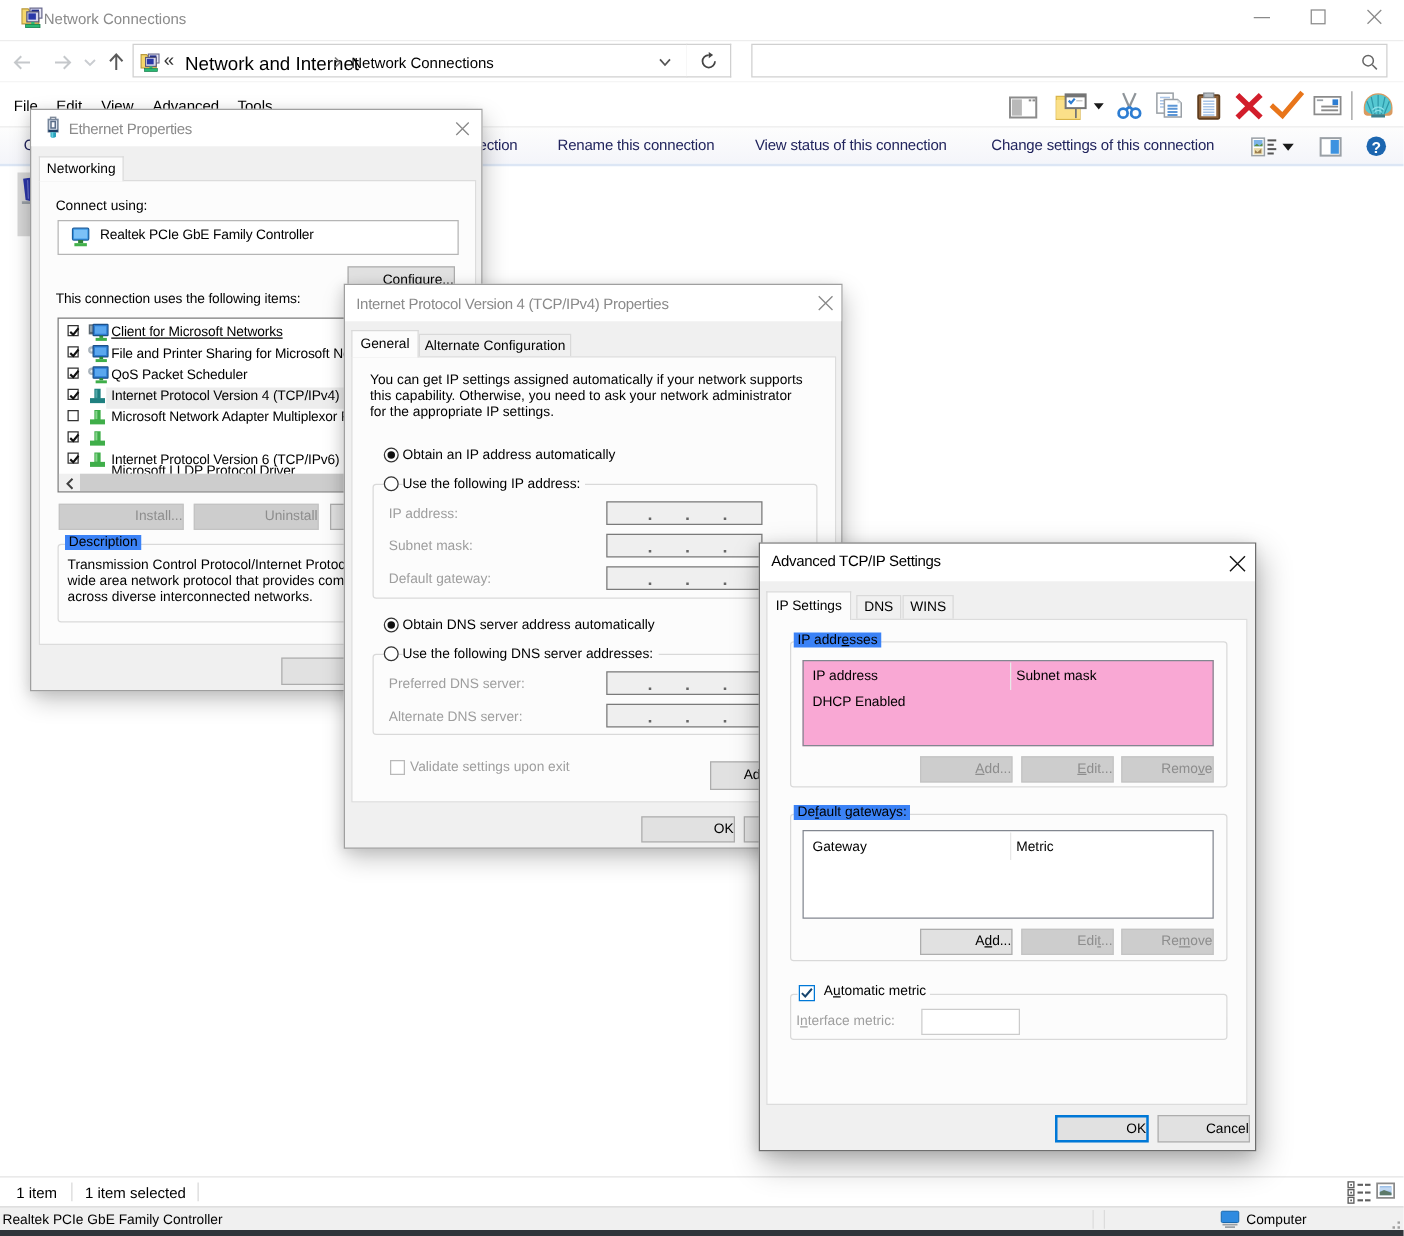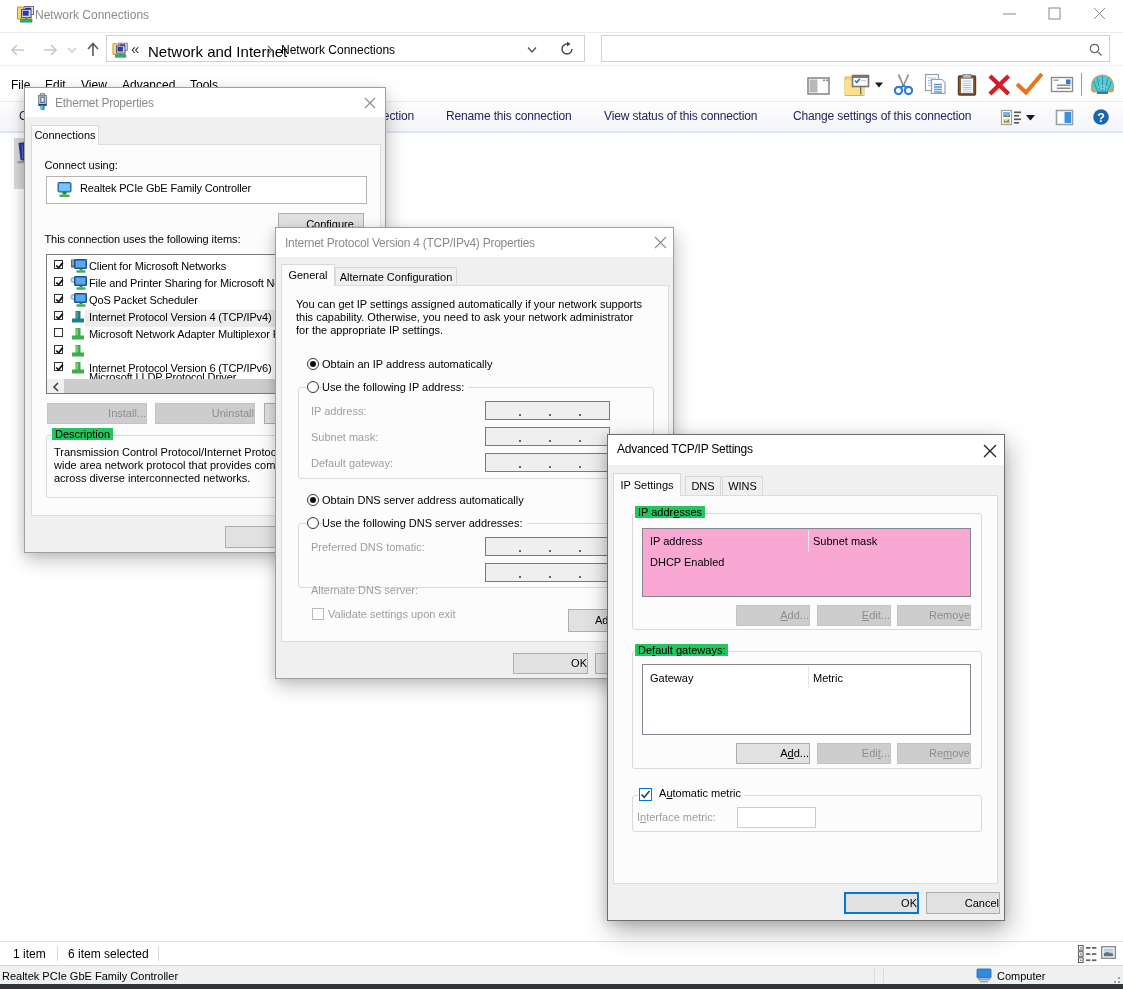--- a/index.html
+++ b/index.html
@@ -10,21 +10,21 @@
 .dlg { position:absolute; background:#f0f0f0; border:1px solid #9f9f9f; box-shadow:2px 8px 18px rgba(0,0,0,0.22), -2px 2px 9px rgba(0,0,0,0.09); font-size:11px; }
 .dtitle { position:absolute; left:0; top:0; right:0; height:29px; background:#fff; }
 .ttext { position:absolute; top:8px; font-size:12px; letter-spacing:-0.25px; }
 .gray { color:#8b8b8b; }
 .tabpage { position:absolute; background:#fcfcfc; border:1px solid #dcdcdc; }
 .tab { position:absolute; border:1px solid #d9d9d9; background:#f0f0f0; text-align:center; font-size:11px; white-space:nowrap; }
 .tabsel { background:#fcfcfc; border-bottom:none; z-index:3; }
 .btn { position:absolute; background:#e1e1e1; border:1px solid #adadad; font-size:11px; text-align:right; color:#000; }
 .btn.dis { background:#cdcdcd; border-color:#c3c3c3; color:#8d8d8d; }
 .gb { position:absolute; border:1px solid #d9d9d9; border-radius:3px; }
-.gblabel { position:absolute; background:#22c55e; padding:0 3px; font-size:11px; }
+.gblabel { position:absolute; background:#3b82f6; padding:0 3px; font-size:11px; }
 .glabel { color:#9e9e9e; }
 .radio { position:absolute; width:12px; height:12px; border:1px solid #333; border-radius:50%; background:#fff; }
 .radio.sel::after { content:""; position:absolute; left:2px; top:2px; width:6px; height:6px; border-radius:50%; background:#111; }
 .cb { position:absolute; width:12px; height:12px; border:1px solid #333; background:#fff; }
 .cb svg { position:absolute; left:0; top:0; }
 .ipf { position:absolute; width:125px; height:19px; background:#efefef; border:1px solid #7a7a7a; }
 .ipf i { position:absolute; bottom:3px; width:2px; height:2px; background:#666; }
 .lhead { position:absolute; font-size:11px; color:#000; }
 .cmd { position:absolute; top:7px; font-size:12px; color:#21245d; letter-spacing:-0.15px; }
 .sep { position:absolute; width:1px; background:#d9d9d9; }
@@ -223,21 +223,21 @@
 <div class="abs" style="left:14px;top:138px;width:11px;height:51px;background:#d8d8d8;"></div>
 <svg class="abs" style="left:17px;top:142px;" width="8" height="24" viewBox="0 0 8 24">
   <path d="M1.5 1 L8 0 L8 19 L3.5 18 z" fill="#2a35a8"></path>
   <path d="M4.6 2 L5.6 2.2 L6.2 17 L5.2 17 z" fill="#6a74d0"></path>
   <rect x="0.5" y="19" width="7.5" height="2.2" fill="#9aa0a6"></rect>
 </svg>
 
 <div class="abs" style="left:0;top:941px;width:1123px;height:24px;background:#fff;border-top:1px solid #e3e3e3;">
   <div class="abs" style="left:13px;top:5px;">1 item</div>
   <div class="sep" style="left:57px;top:4px;height:15px;"></div>
-  <div class="abs" style="left:68px;top:5px;">6 item selected</div>
+  <div class="abs" style="left:68px;top:5px;">1 item selected</div>
   <div class="sep" style="left:158px;top:4px;height:15px;"></div>
   <div class="abs" id="sb1-icons" style="left:1076px;top:1px;width:45px;height:24px;">
     <svg width="45" height="24" viewBox="0 0 45 24">
       <g fill="none" stroke="#5f5f5f" stroke-width="1.1">
         <rect x="2.5" y="2.5" width="4.6" height="4.6"></rect>
           <rect x="2.5" y="8.7" width="4.6" height="4.6"></rect>
           <rect x="2.5" y="14.9" width="4.6" height="4.6"></rect>
       </g>
       <g fill="#5f5f5f">
         <rect x="4.2" y="4.2" width="1.4" height="1.4"></rect>
@@ -287,21 +287,21 @@
       <rect x="2.7" y="10.8" width="7.6" height="1.8" fill="#1d3f66"></rect>
       <path d="M4.4 12.8 h4.4 v3.6 c-1 1 -3.4 1 -4.4 0 z" fill="#2aa2bc"></path>
       <path d="M5.2 12.8 h1.4 v4.3 h-1.4 z" fill="#62cfe0"></path>
     </svg>
     <div class="ttext gray nw" style="left:30px;">Ethernet Properties</div>
     <svg class="abs" style="left:339px;top:9px;" width="12" height="12" viewBox="0 0 12 12">
       <path d="M1 1 L11 11 M11 1 L1 11" stroke="#8b8b8b" stroke-width="1.1"></path>
     </svg>
   </div>
 
-  <div class="tab tabsel" style="left:6px;top:37px;width:68px;height:20px;line-height:19px;">Connections</div>
+  <div class="tab tabsel" style="left:6px;top:37px;width:68px;height:20px;line-height:19px;">Networking</div>
   <div class="tabpage" style="left:6px;top:56px;width:350px;height:372px;"></div>
   <div class="abs nw" style="left:19.5px;top:71px;">Connect using:</div>
   <div class="abs" style="left:21px;top:88px;width:321px;height:28px;background:#fff;border:1px solid #b5b5b5;">
     <svg class="abs" style="left:9px;top:3.5px;" width="17" height="17" viewBox="0 0 17 17">
       <rect x="2" y="1.5" width="13" height="9.5" rx="1" fill="#3d9be9" stroke="#1f5f9e" stroke-width="1"></rect>
       <rect x="3.2" y="2.8" width="10.6" height="7" fill="#7cc1f7"></rect>
       <rect x="6.5" y="11" width="4" height="2.5" fill="#2e7f38"></rect>
       <rect x="3.5" y="13.5" width="10" height="2.5" fill="#43b14b"></rect>
     </svg>
     <div class="abs nw" style="left:33px;top:4.5px;letter-spacing:-0.15px;">Realtek PCIe GbE Family Controller</div>
@@ -319,21 +319,21 @@
           </svg>
         </div>
       <svg class="abs" style="left:23px;top:3px;" width="17" height="15" viewBox="0 0 17 14">
           <rect x="1" y="1" width="7" height="8" fill="#5b6770"></rect>
           <rect x="2" y="2" width="5" height="5" fill="#8fa0ab"></rect>
           <rect x="4.5" y="1" width="12" height="9" rx="0.5" fill="#2d7dd2" stroke="#1d4f87" stroke-width="1"></rect>
           <rect x="6" y="2.5" width="9" height="6" fill="#5aa7ef"></rect>
           <rect x="9.5" y="10" width="3" height="1.8" fill="#2e8b3a"></rect>
           <rect x="6.5" y="11.8" width="9" height="2.4" fill="#3fae49"></rect>
         </svg>
-      <div class="abs nw" style="letter-spacing:-0.12px;left:42px;top:5px;">Client for Microsoft Networks</div>
+      <div class="abs nw" style="letter-spacing:-0.12px;left:42px;top:5px;text-decoration:underline;">Client for Microsoft Networks</div>
       <div class="cb" style="left:7px;top:22px;width:9px;height:9px;">
           <svg width="9" height="9" viewBox="0 0 9 9">
             <path d="M1.2 4.5 L3.6 6.8 L7.8 1.6" fill="none" stroke="#111" stroke-width="1.7"></path>
           </svg>
         </div>
       <svg class="abs" style="left:23px;top:20px;" width="17" height="15" viewBox="0 0 17 14">
           <circle cx="3.5" cy="4.5" r="3" fill="#aab4bc"></circle>
           <circle cx="3.5" cy="4.5" r="1.2" fill="#e8ecef"></circle>
           <rect x="4.5" y="1" width="12" height="9" rx="0.5" fill="#2d7dd2" stroke="#1d4f87" stroke-width="1"></rect>
           <rect x="6" y="2.5" width="9" height="6" fill="#5aa7ef"></rect>
@@ -456,27 +456,27 @@
       <i style="left:63px;"></i>
       <i style="left:93px;"></i>
     </div>
 
   <div class="radio sel" style="left:31px;top:266px;"></div>
   <div class="abs nw" style="left:46px;top:266px;">Obtain DNS server address automatically</div>
   <div class="gb" style="left:22px;top:295px;width:356px;height:65px;"></div>
   <div class="radio" style="left:31px;top:289px;"></div>
   <div class="abs nw" style="left:46px;top:289px;background:#fcfcfc;padding-right:4px;">Use the following DNS server addresses:</div>
 
-  <div class="abs nw glabel" style="left:35px;top:313px;">Preferred DNS tomatic:</div>
+  <div class="abs nw glabel" style="left:35px;top:313px;">Preferred DNS server:</div>
   <div class="ipf" style="left:209px;top:309px;">
       <i style="left:33px;"></i>
       <i style="left:63px;"></i>
       <i style="left:93px;"></i>
     </div>
-  <div class="abs nw glabel" style="left:35px;top:356px;text-align:right;">Alternate DNS server:</div>
+  <div class="abs nw glabel" style="left:35px;top:340px;text-align:right;">Alternate DNS server:</div>
   <div class="ipf" style="left:209px;top:335px;">
       <i style="left:33px;"></i>
       <i style="left:63px;"></i>
       <i style="left:93px;"></i>
     </div>
 
   <div class="cb" style="left:36px;top:380px;border-color:#b9b9b9;"></div>
   <div class="abs nw glabel" style="left:52px;top:380px;">Validate settings upon exit</div>
   <div class="btn" style="left:292px;top:381px;width:86px;height:23px;line-height:21px;">Advanced...</div>
 

